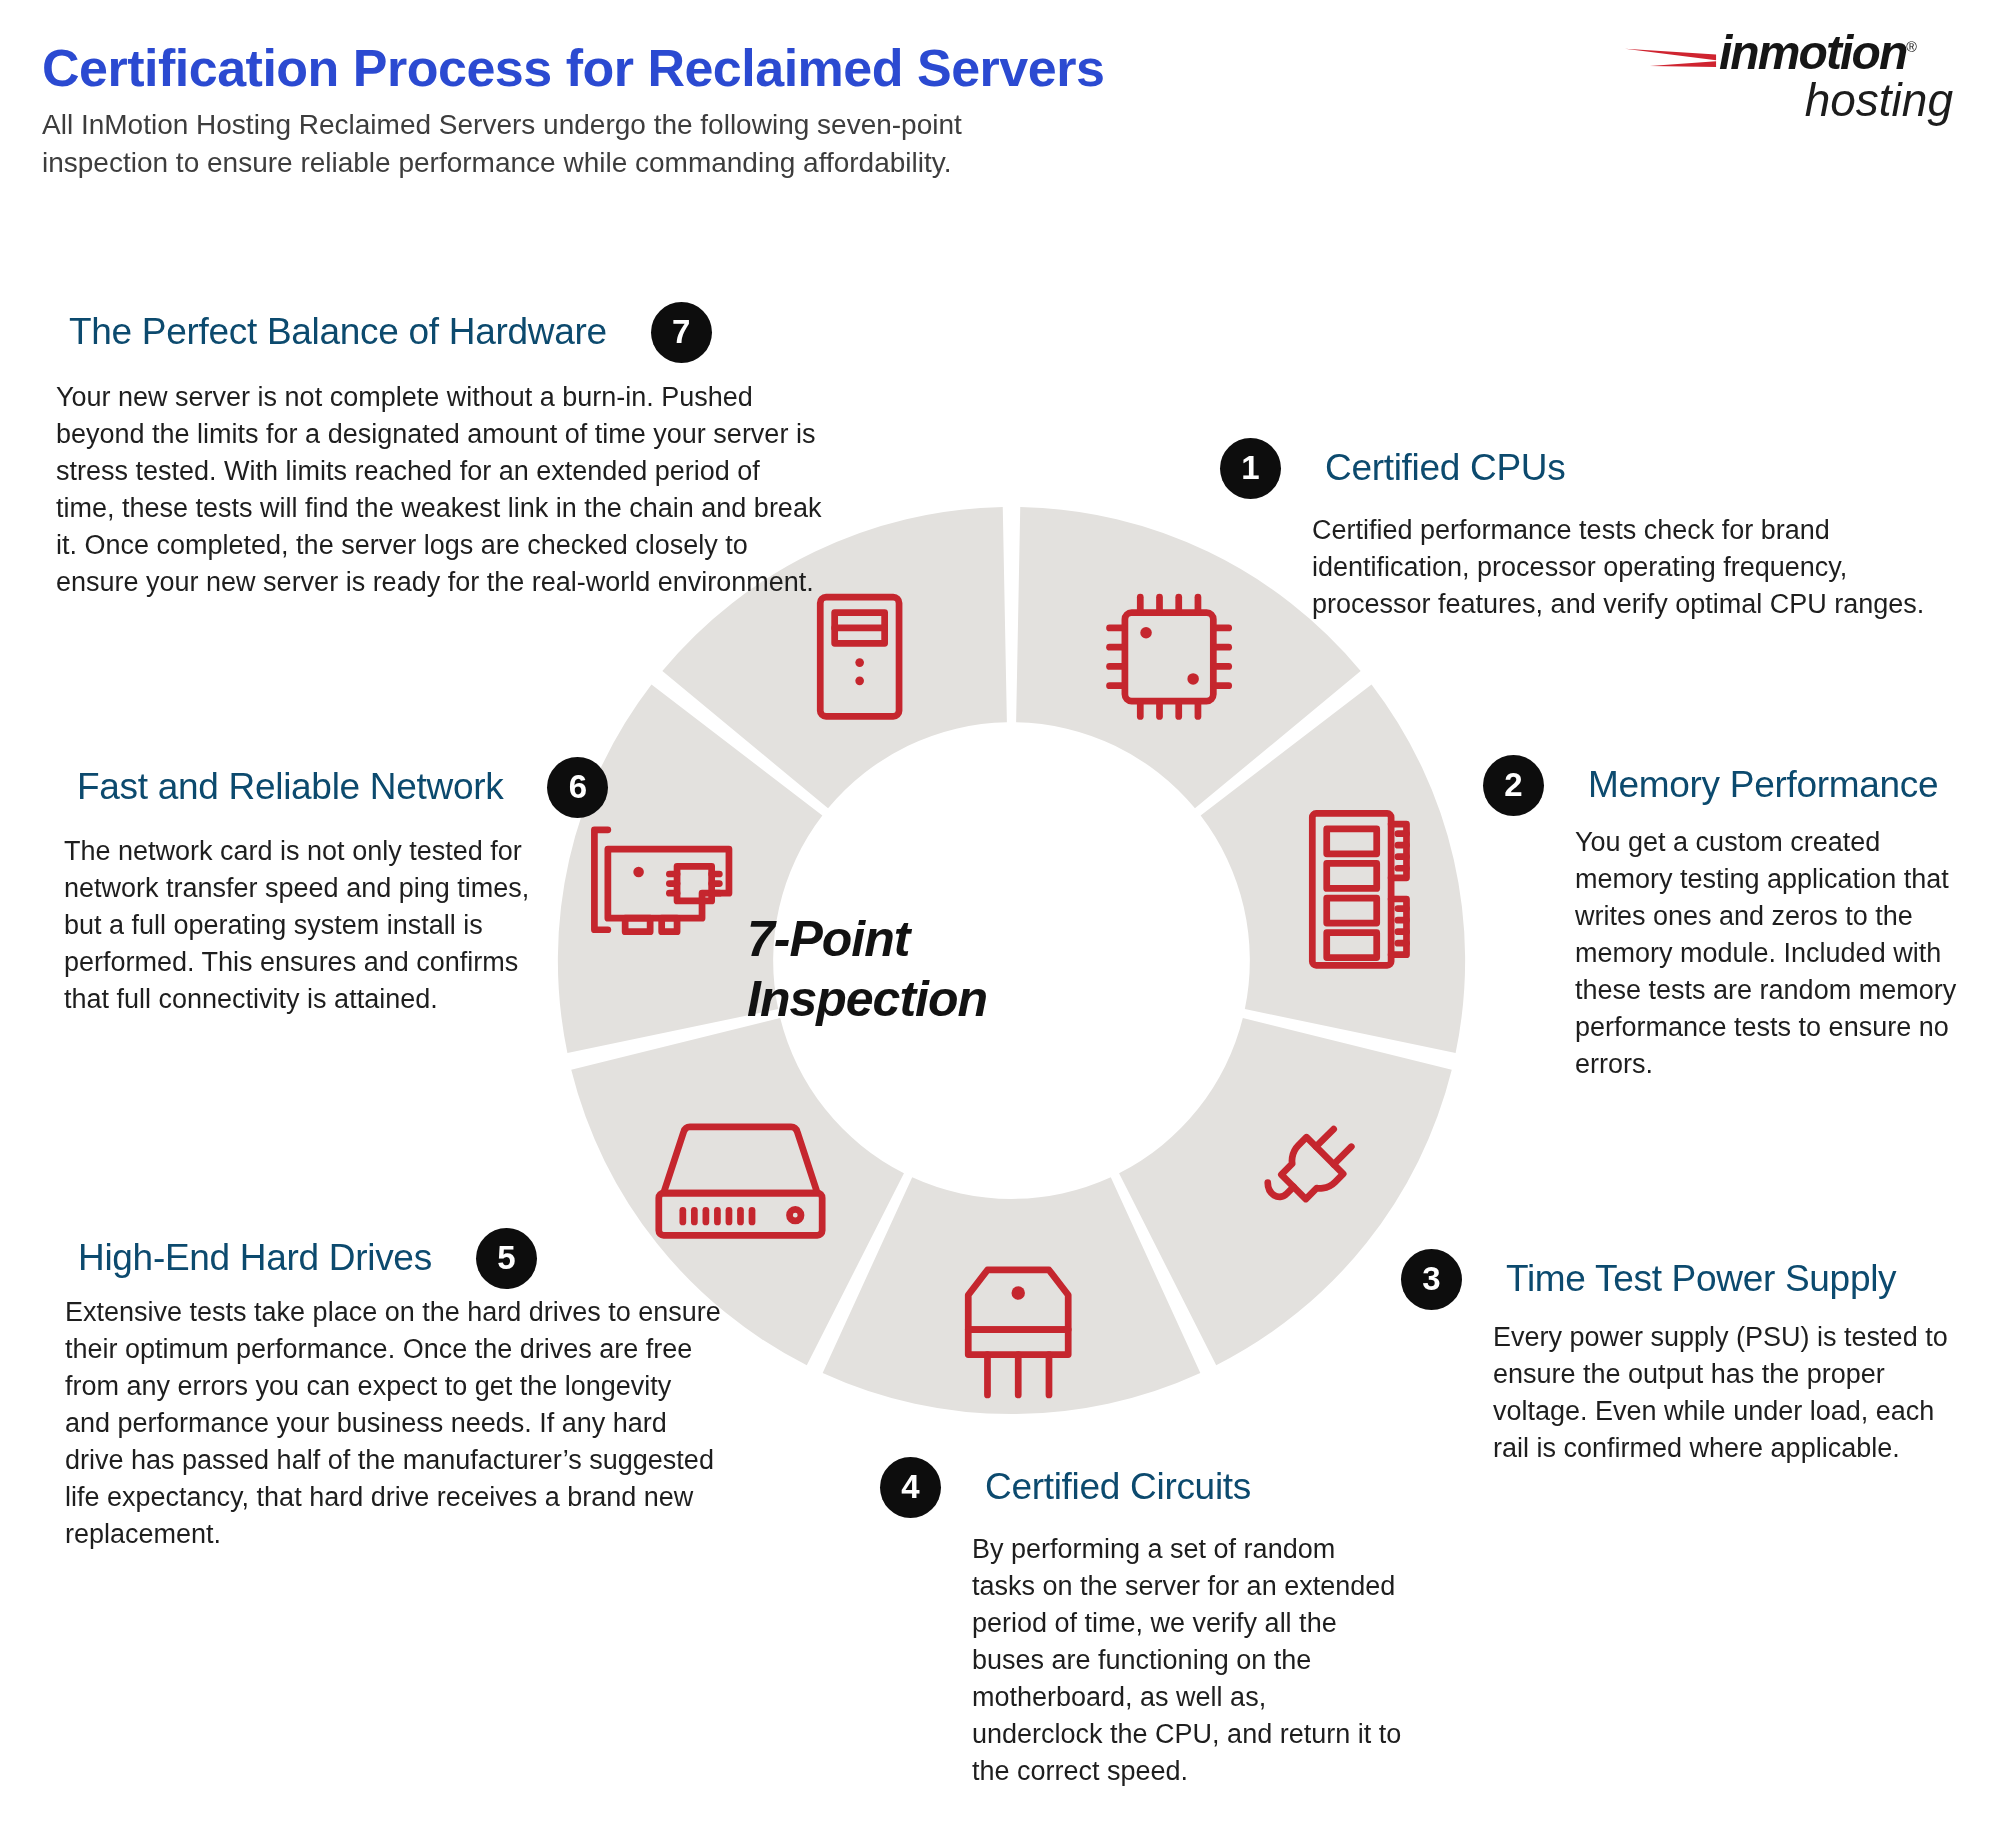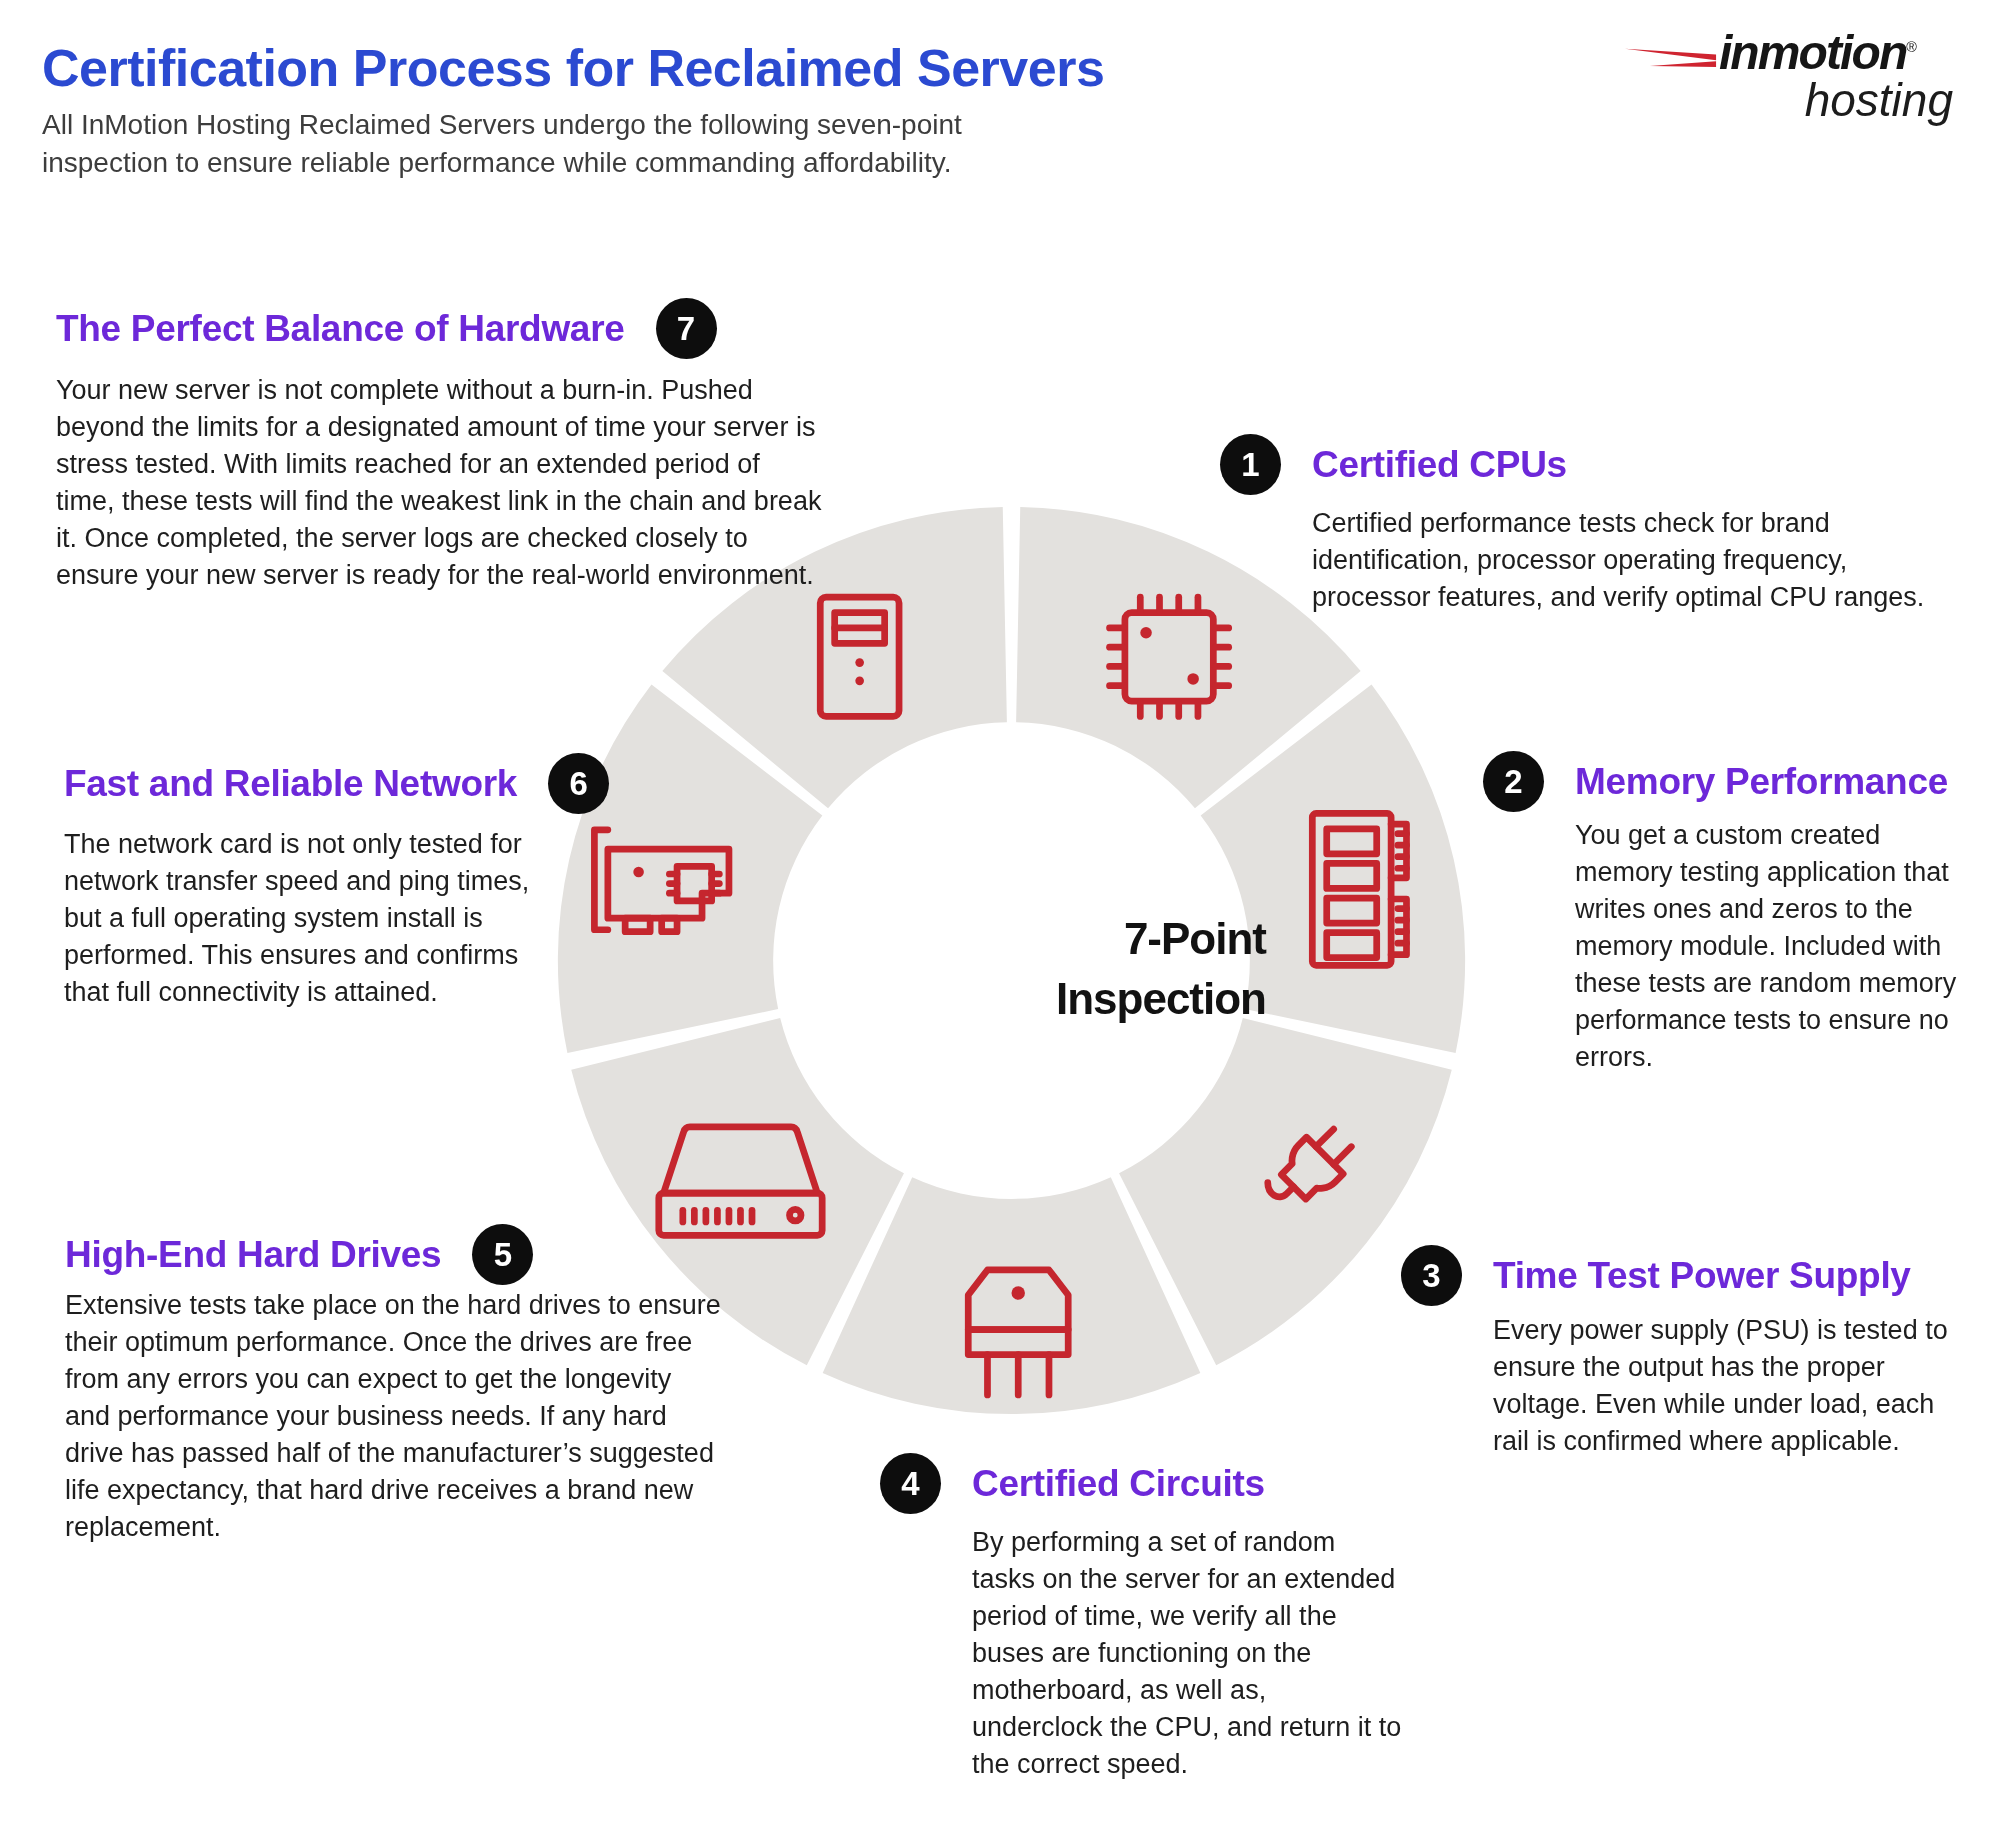--- a/index.html
+++ b/index.html
@@ -19,29 +19,29 @@
   .logo-reg{font-size:14.4px;vertical-align:17.3px;color:#161616;font-style:normal;}
   .logo-tagline{text-align:right;font-size:46px;font-style:italic;color:#1c1c1c;
                 margin-top:-3.8px;padding-right:29px;}
   .speedlines{margin:0 1.9px 7.7px 0;}
 
   
   .wheel{position:absolute;left:555px;top:504px;}
   .seg{fill:#e3e1de;}
   .icon{stroke:#c5262e;stroke-width:7;fill:none;stroke-linejoin:round;stroke-linecap:round;}
   .icon .dot{fill:#c5262e;stroke:none;}
-  .wheel-center{position:absolute;left:747px;top:909px;width:519px;text-align:right;
-                color:#121212;font-weight:bold;font-size:44px;line-height:60px;letter-spacing:-1px;}
+  .wheel-center{position:absolute;left:747px;top:909px;width:519px;text-align:left;
+                color:#121212;font-weight:bold;font-size:50px;line-height:60px;letter-spacing:-1px;font-style:italic;}
 
   
   .sec{position:absolute;}
   .sec .row{display:flex;align-items:center;gap:31px;}
   .badge{flex:none;width:61px;height:61px;border-radius:50%;background:#0d0d0d;color:#ffffff;
          font-size:33px;font-weight:bold;display:flex;align-items:center;justify-content:center;}
-  .sec h2{font-size:37px;font-weight:bold;color:#6d28d9;margin:0;letter-spacing:-0.3px;white-space:nowrap;}
+  .sec h2{font-size:37px;font-weight:normal;color:#0c4a6e;margin:13px;letter-spacing:-0.3px;white-space:nowrap;}
   .sec p{font-size:27px;line-height:37px;color:#1e1e1e;margin:0;}
   .badge-left p{padding-left:92px;}
 
   .sec1{left:1220px;top:434px;width:749px;} .sec1 p{margin-top:9.6px;width:634px;}
   .sec2{left:1483px;top:751px;width:538px;} .sec2 p{margin-top:5px;width:408px;}
   .sec3{left:1401px;top:1245px;width:605px;} .sec3 p{margin-top:5.8px;width:471px;}
   .sec4{left:880px;top:1453px;width:557px;} .sec4 p{margin-top:9.6px;width:432px;}
   .sec5{left:65px;top:1224px;width:692px;} .sec5 p{margin-top:1.9px;width:658px;}
   .sec6{left:64px;top:753px;width:634px;} .sec6 p{margin-top:11.5px;width:485px;}
   .sec7{left:56px;top:298px;width:807px;} .sec7 p{margin-top:13.4px;width:769px;}

